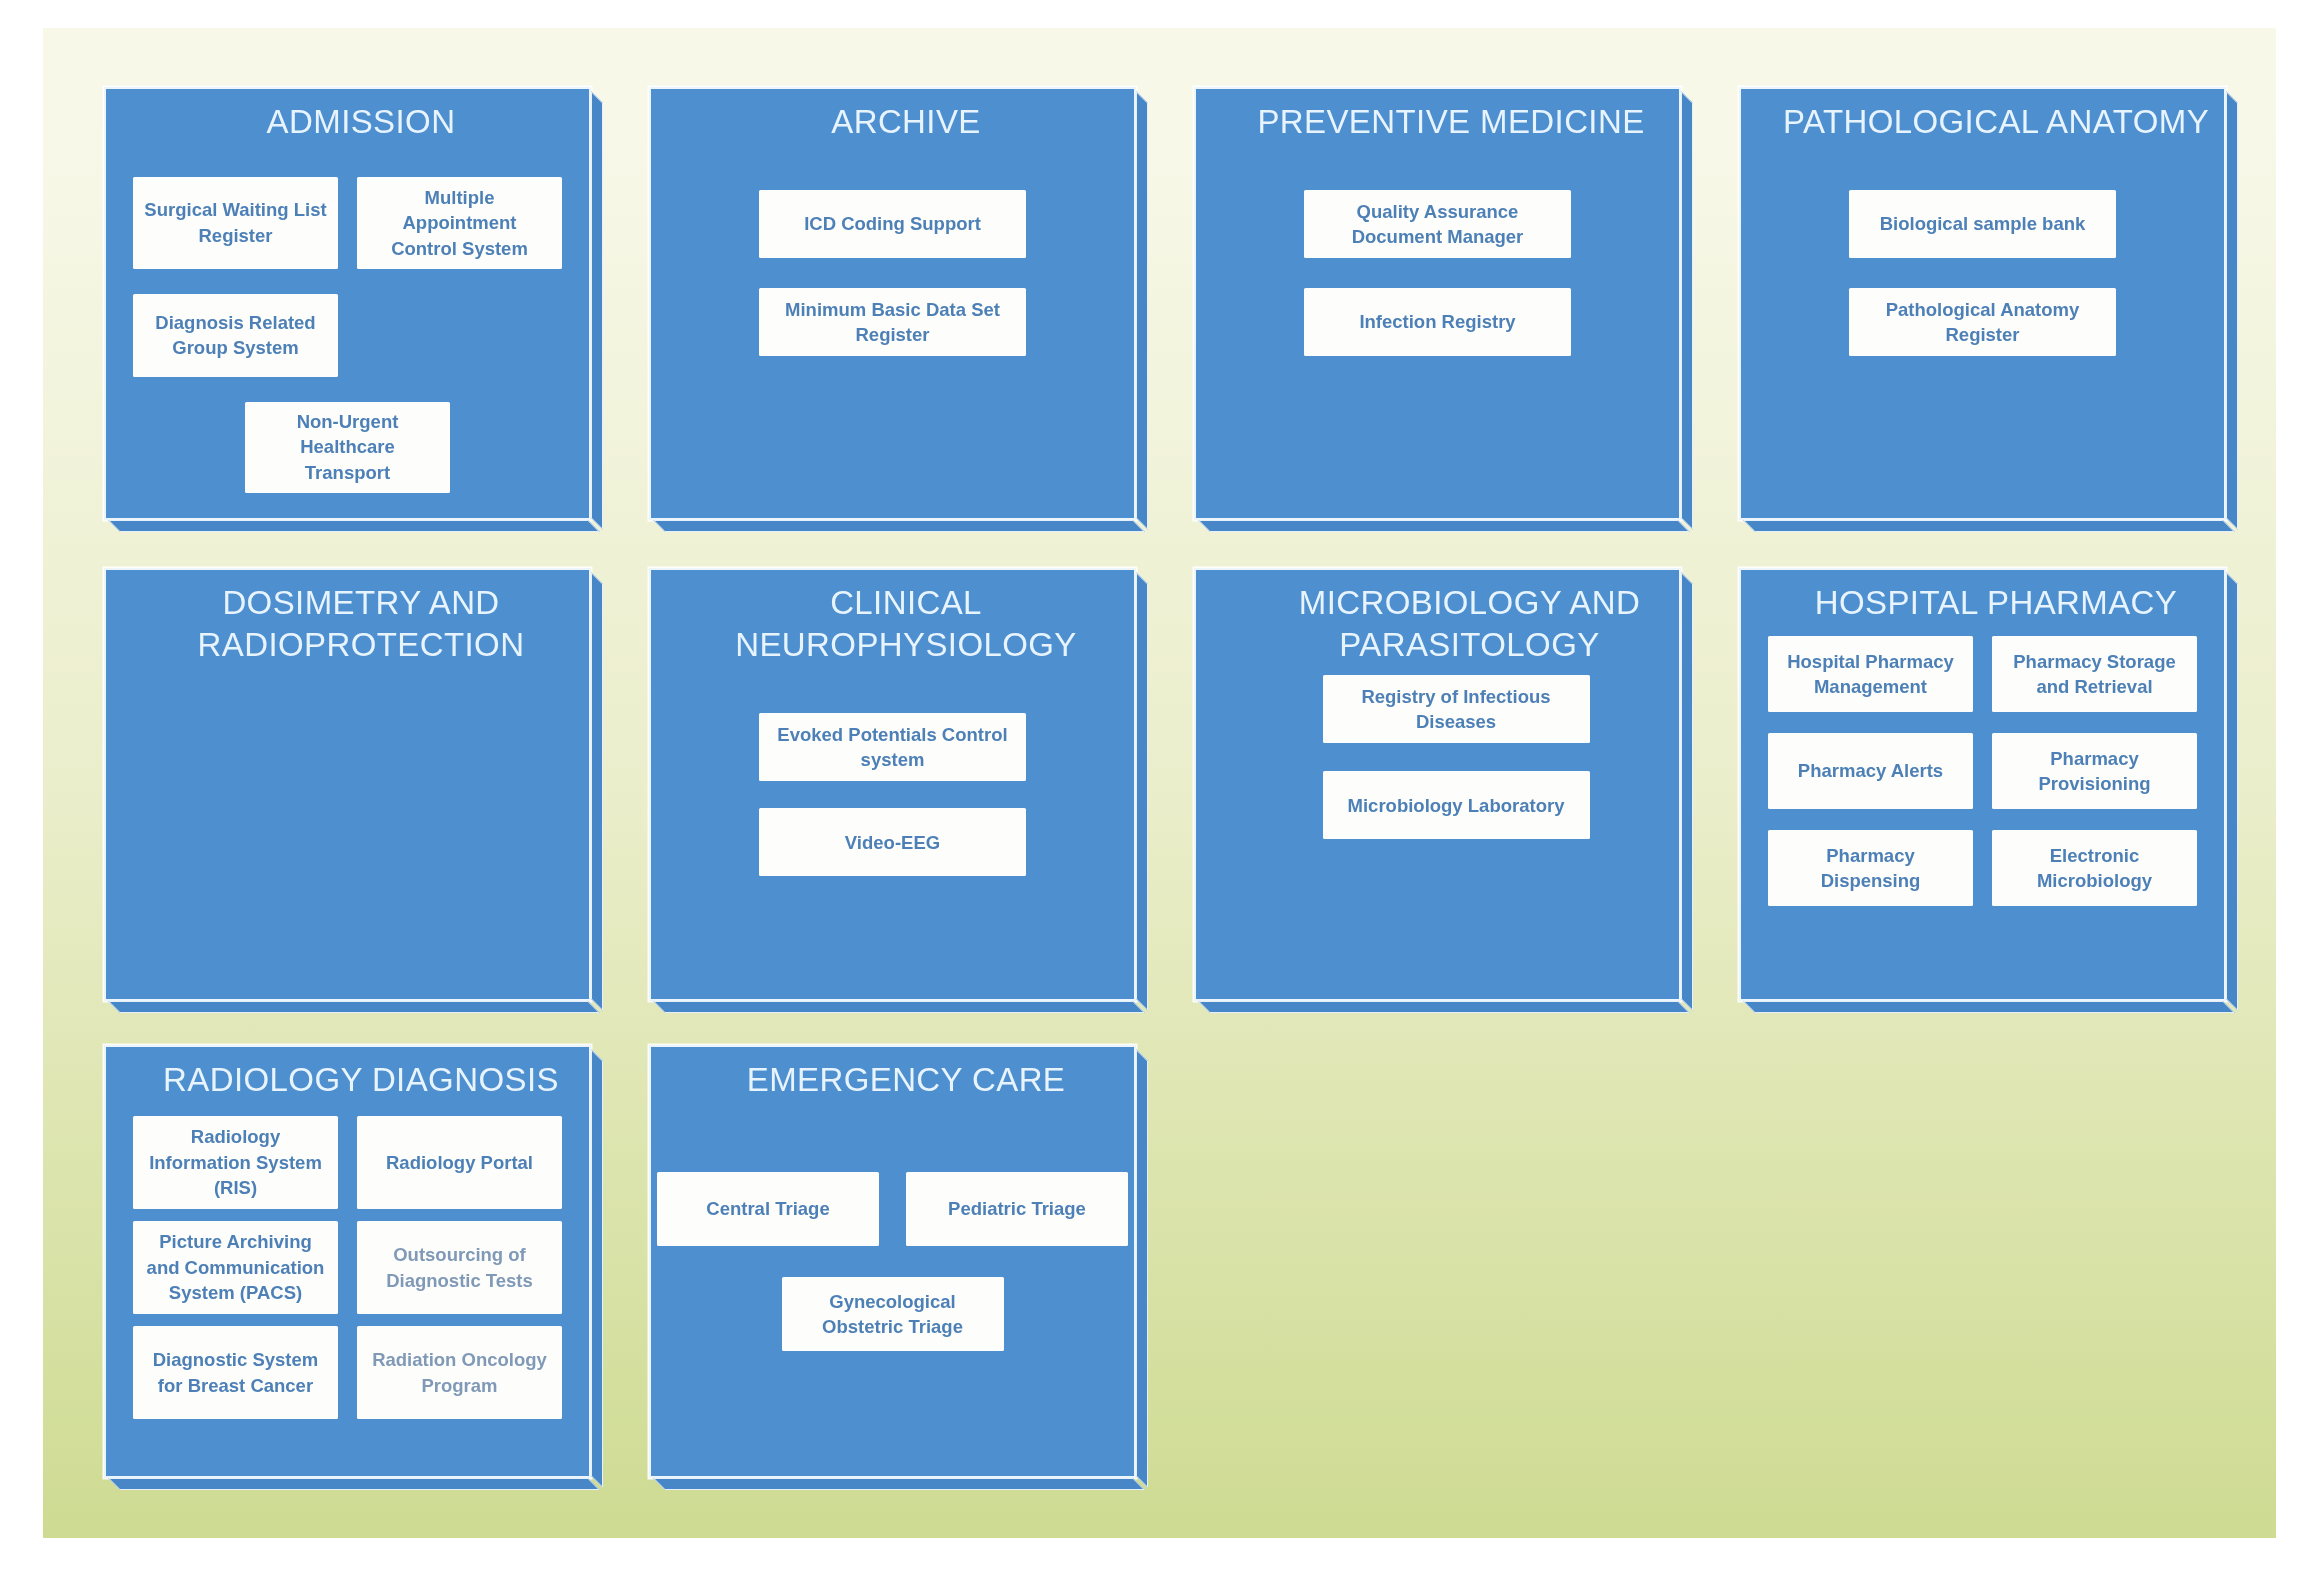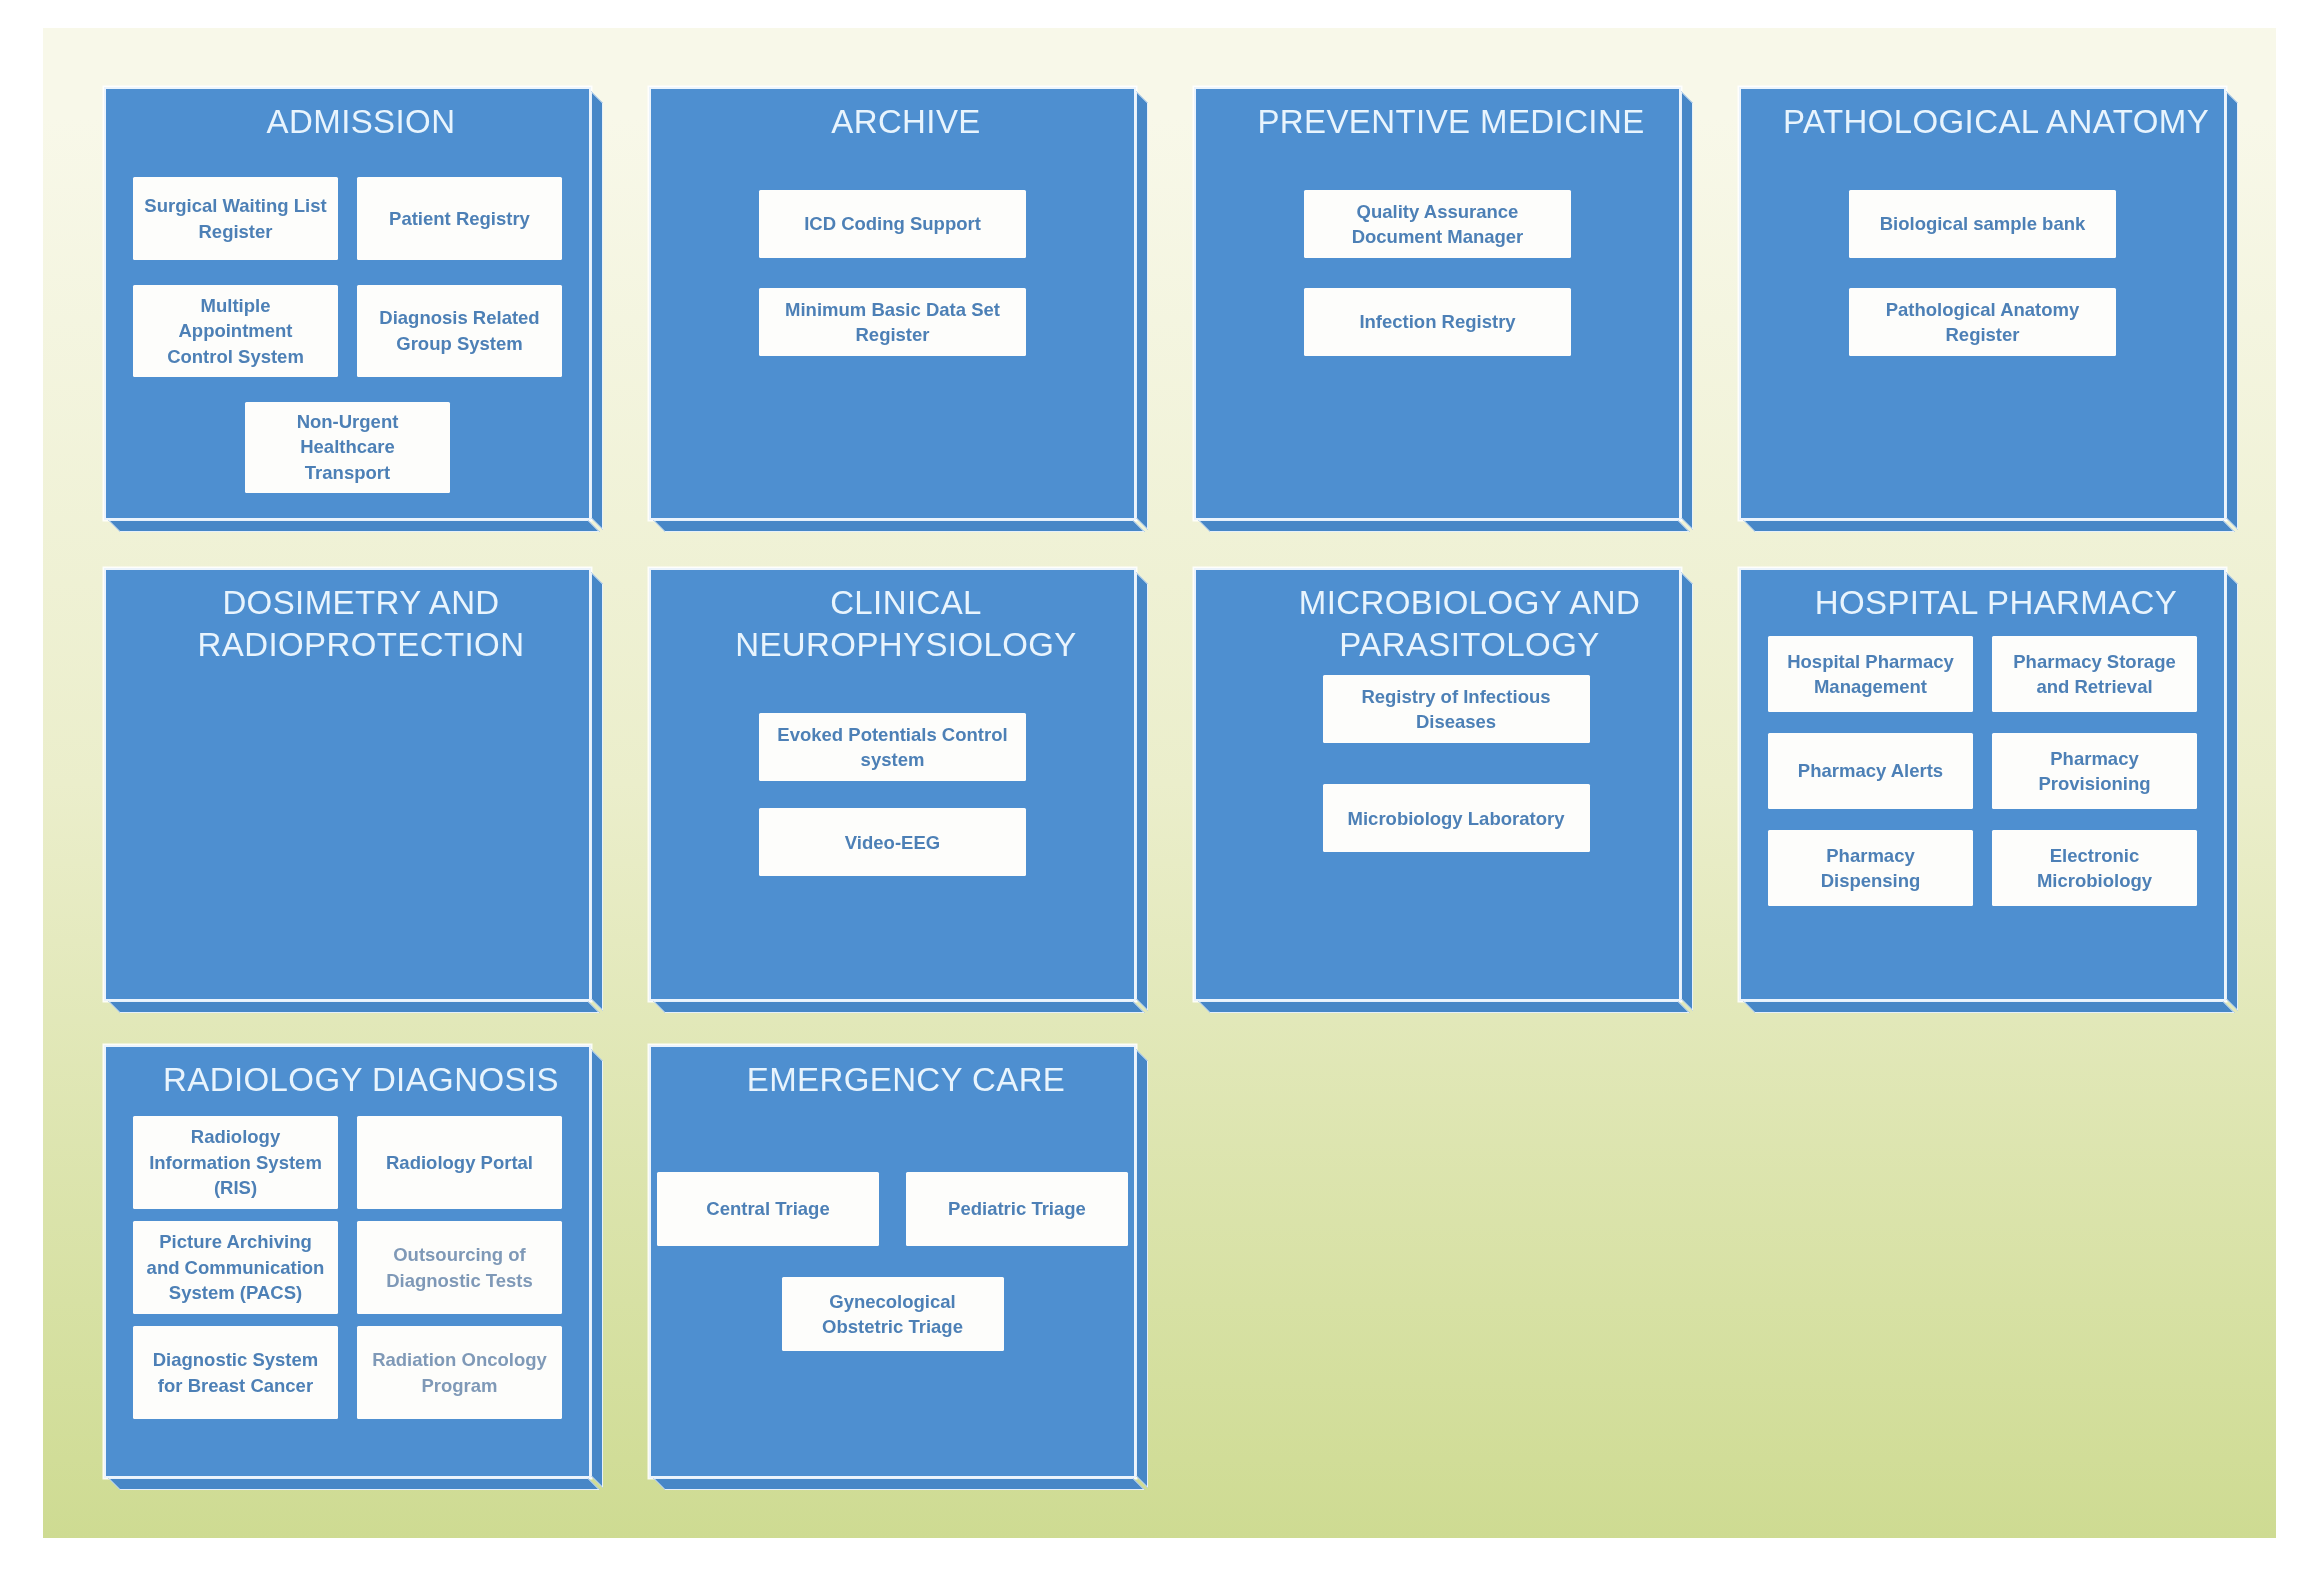--- a/index.html
+++ b/index.html
@@ -74,35 +74,34 @@
   .stack .subbox { width:267px; min-height:68px; }
 
   
   #cat-admission .cat-body            { padding-top:34px; grid-auto-rows:minmax(83px,auto); }
   #cat-archive .cat-body              { padding-top:47px; }
   #cat-preventive-medicine .cat-body  { padding-top:47px; }
   #cat-pathological-anatomy .cat-body { padding-top:47px; }
   #cat-dosimetry .cat-body            { padding-top:31px; }
   #cat-dosimetry .subbox              { width:222px; min-height:83px; }
   #cat-clinical-neurophysiology .cat-body { padding-top:47px; gap:27px; }
-  #cat-microbiology .cat-body         { padding-top:9px; gap:41px; }
+  #cat-microbiology .cat-body         { padding-top:9px; gap:28px; }
   #cat-hospital-pharmacy .cat-body    { padding-top:12px; row-gap:21px; grid-auto-rows:minmax(76px,auto); }
   #cat-radiology-diagnosis .cat-body  { padding-top:15px; row-gap:12px; grid-auto-rows:minmax(93px,auto); }
   #cat-emergency-care .cat-body       { padding-top:71px; grid-template-columns:222px 222px; column-gap:27px; row-gap:31px; grid-auto-rows:minmax(74px,auto); }
   #cat-emergency-care .subbox.span    { width:222px; }
 </style>
 </head>
 <body style="background: rgb(255, 255, 255);">
 
 <div class="slide">
     <div class="cat" id="cat-admission" style="left: 61px; top: 59px;">
       <div class="cat-title">ADMISSION</div>
       <div class="cat-body grid">
         <div class="subbox">Surgical Waiting List Register</div>
-        <div class="subbox">Patient Registry</div>
         <div class="subbox">Multiple Appointment Control System</div>
         <div class="subbox">Diagnosis Related Group System</div>
         <div class="subbox span">Non-Urgent Healthcare Transport</div>
       </div>
     </div>
     <div class="cat" id="cat-archive" style="left: 606px; top: 59px;">
       <div class="cat-title">ARCHIVE</div>
       <div class="cat-body stack">
         <div class="subbox">ICD Coding Support</div>
         <div class="subbox">Minimum Basic Data Set Register</div>

